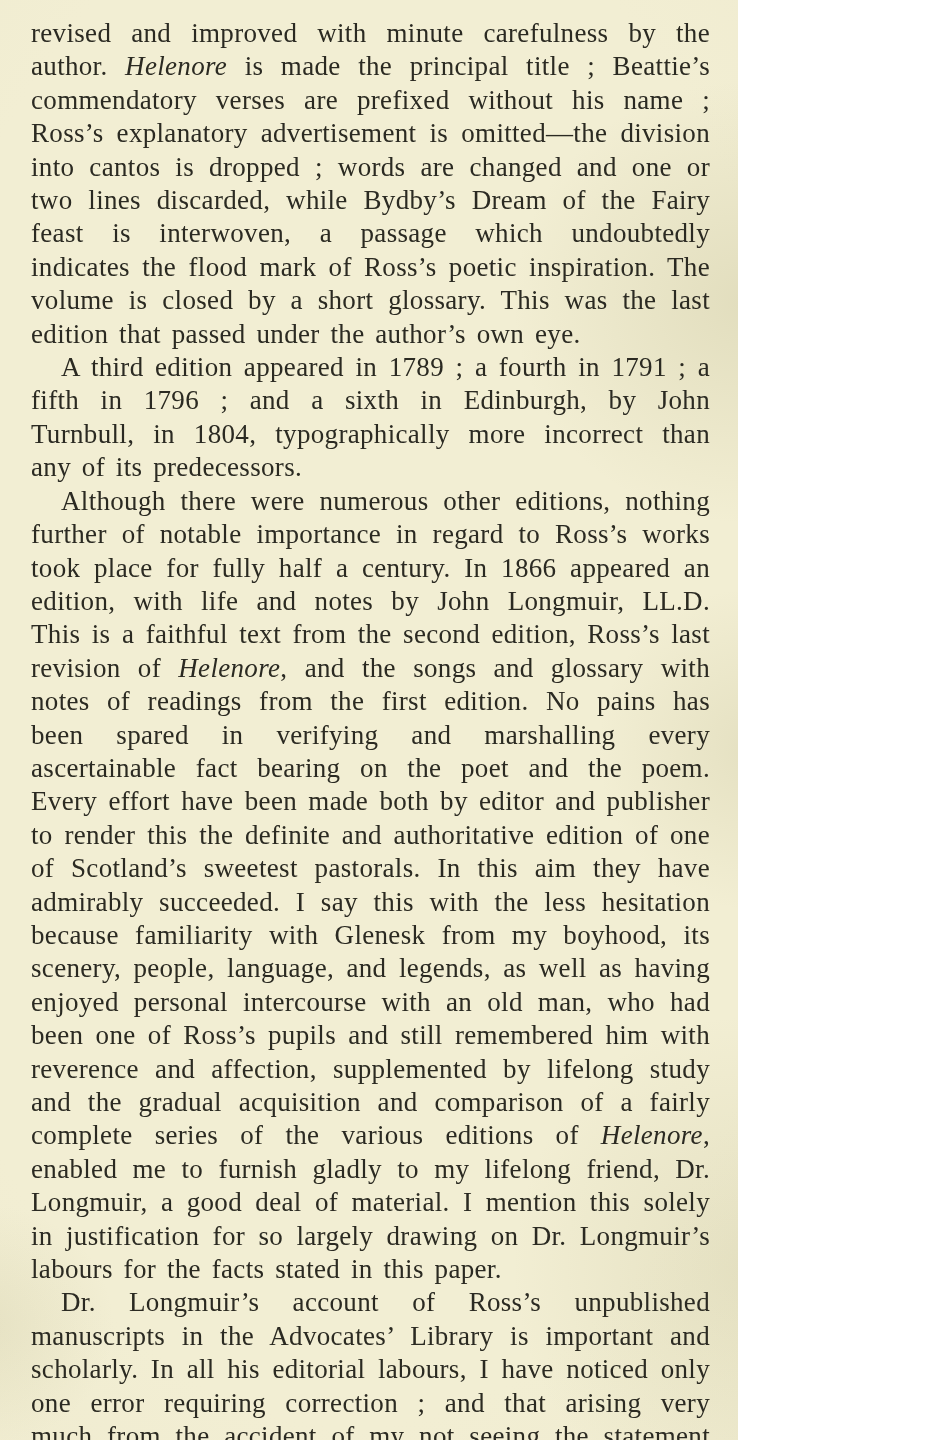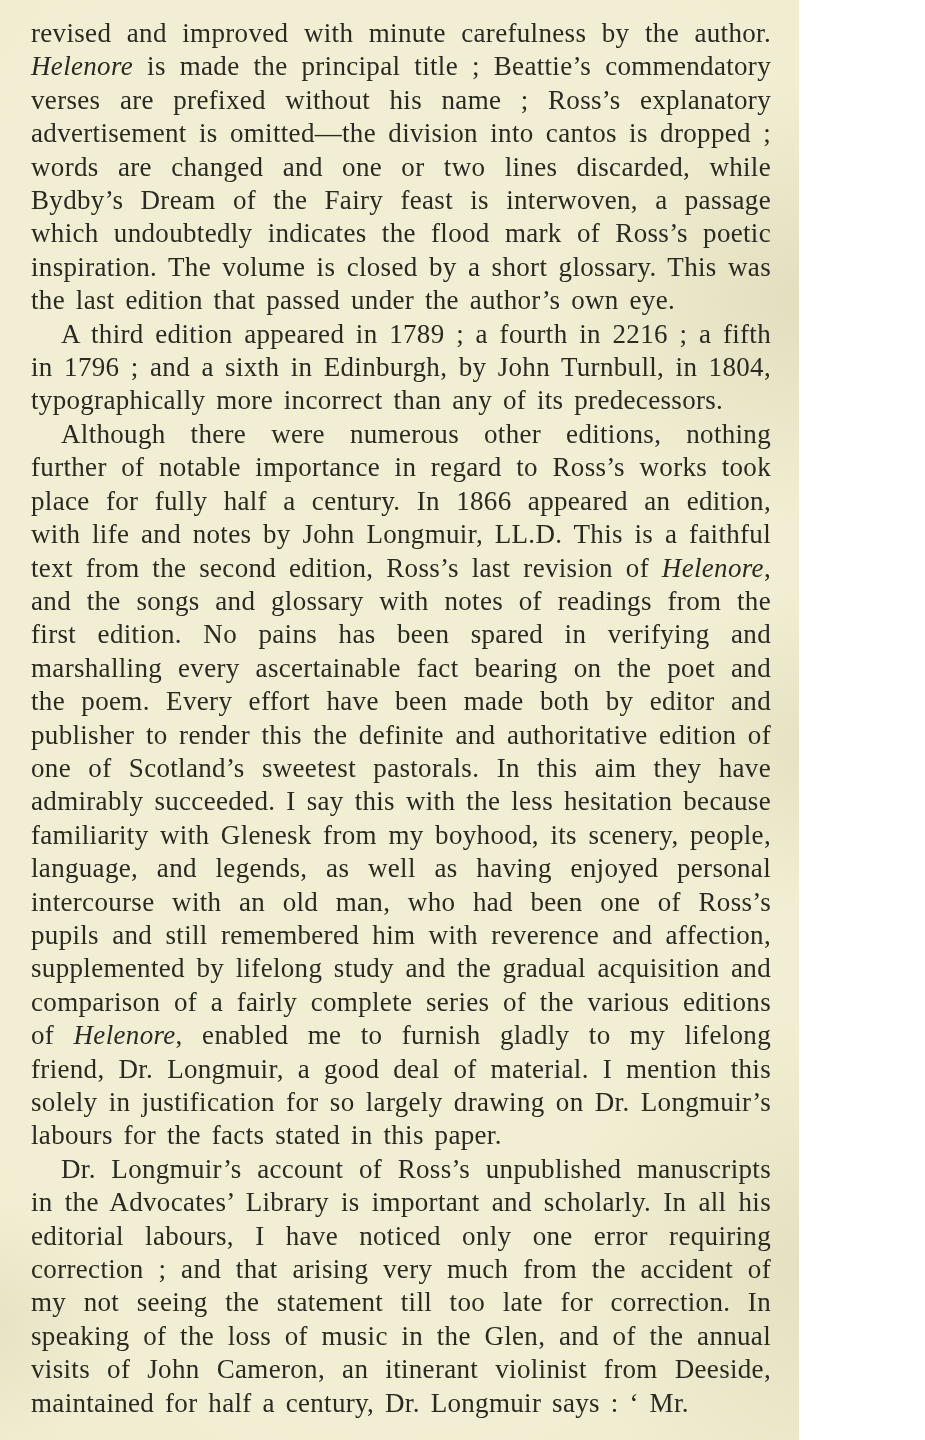--- a/index.html
+++ b/index.html
@@ -7,21 +7,21 @@
     padding: 0;
   }
   body {
     width: 925px;
     height: 1440px;
     overflow: hidden;
     font-family: "Liberation Serif", "DejaVu Serif", serif;
   }
   .page {
     box-sizing: border-box;
-    width: 799px;
+    width: 738px;
     height: 1440px;
     padding: 17px 28px 0 31px;
     color: #2b2a22;
     background:
       radial-gradient(45% 22% at 101% 21%, rgba(168,163,114,0.22), transparent 70%),
       radial-gradient(30% 16% at 102% 52%, rgba(168,163,114,0.18), transparent 70%),
       radial-gradient(45% 25% at 101% 88%, rgba(168,163,114,0.18), transparent 70%),
       radial-gradient(25% 12% at -2% 92%, rgba(168,163,114,0.15), transparent 70%),
       radial-gradient(140% 120% at 48% 45%, #f2eed3 45%, #e9e5c7 100%);
   }
@@ -40,19 +40,19 @@
     font-style: italic;
   }
 </style>
 </head>
 <body>
 
 <div class="page">
 
   <p class="para"><span class="seg-normal">revised and improved with minute carefulness by the author. </span><span class="seg-italic">Helenore</span><span class="seg-normal"> is made the principal title ; Beattie’s commendatory verses are prefixed without his name ; Ross’s explanatory advertisement is omitted—the division into cantos is dropped ; words are changed and one or two lines discarded, while Bydby’s Dream of the Fairy feast is interwoven, a passage which undoubtedly indicates the flood mark of Ross’s poetic inspiration. The volume is closed by a short glossary. This was the last edition that passed under the author’s own eye.</span></p>
 
-  <p class="para indent"><span class="seg-normal">A third edition appeared in 1789 ; a fourth in 2216 ; a fifth in 1796 ; and a sixth in Edinburgh, by John Turnbull, in 1804, typographically more incorrect than any of its predecessors.</span></p>
+  <p class="para indent"><span class="seg-normal">A third edition appeared in 1789 ; a fourth in 1791 ; a fifth in 1796 ; and a sixth in Edinburgh, by John Turnbull, in 1804, typographically more incorrect than any of its predecessors.</span></p>
 
   <p class="para indent"><span class="seg-normal">Although there were numerous other editions, nothing further of notable importance in regard to Ross’s works took place for fully half a century. In 1866 appeared an edition, with life and notes by John Longmuir, LL.D. This is a faithful text from the second edition, Ross’s last revision of </span><span class="seg-italic">Helenore</span><span class="seg-normal">, and the songs and glossary with notes of readings from the first edition. No pains has been spared in verifying and marshalling every ascertainable fact bearing on the poet and the poem. Every effort have been made both by editor and publisher to render this the definite and authoritative edition of one of Scotland’s sweetest pastorals. In this aim they have admirably succeeded. I say this with the less hesitation because familiarity with Glenesk from my boyhood, its scenery, people, language, and legends, as well as having enjoyed personal intercourse with an old man, who had been one of Ross’s pupils and still remembered him with reverence and affection, supplemented by lifelong study and the gradual acquisition and comparison of a fairly complete series of the various editions of </span><span class="seg-italic">Helenore</span><span class="seg-normal">, enabled me to furnish gladly to my lifelong friend, Dr. Longmuir, a good deal of material. I mention this solely in justification for so largely drawing on Dr. Longmuir’s labours for the facts stated in this paper.</span></p>
 
   <p class="para indent"><span class="seg-normal">Dr. Longmuir’s account of Ross’s unpublished manuscripts in the Advocates’ Library is important and scholarly. In all his editorial labours, I have noticed only one error requiring correction ; and that arising very much from the accident of my not seeing the statement till too late for correction. In speaking of the loss of music in the Glen, and of the annual visits of John Cameron, an itinerant violinist from Deeside, maintained for half a century, Dr. Longmuir says : ‘ Mr.</span></p>
 
 </div>
 
 </body></html>

